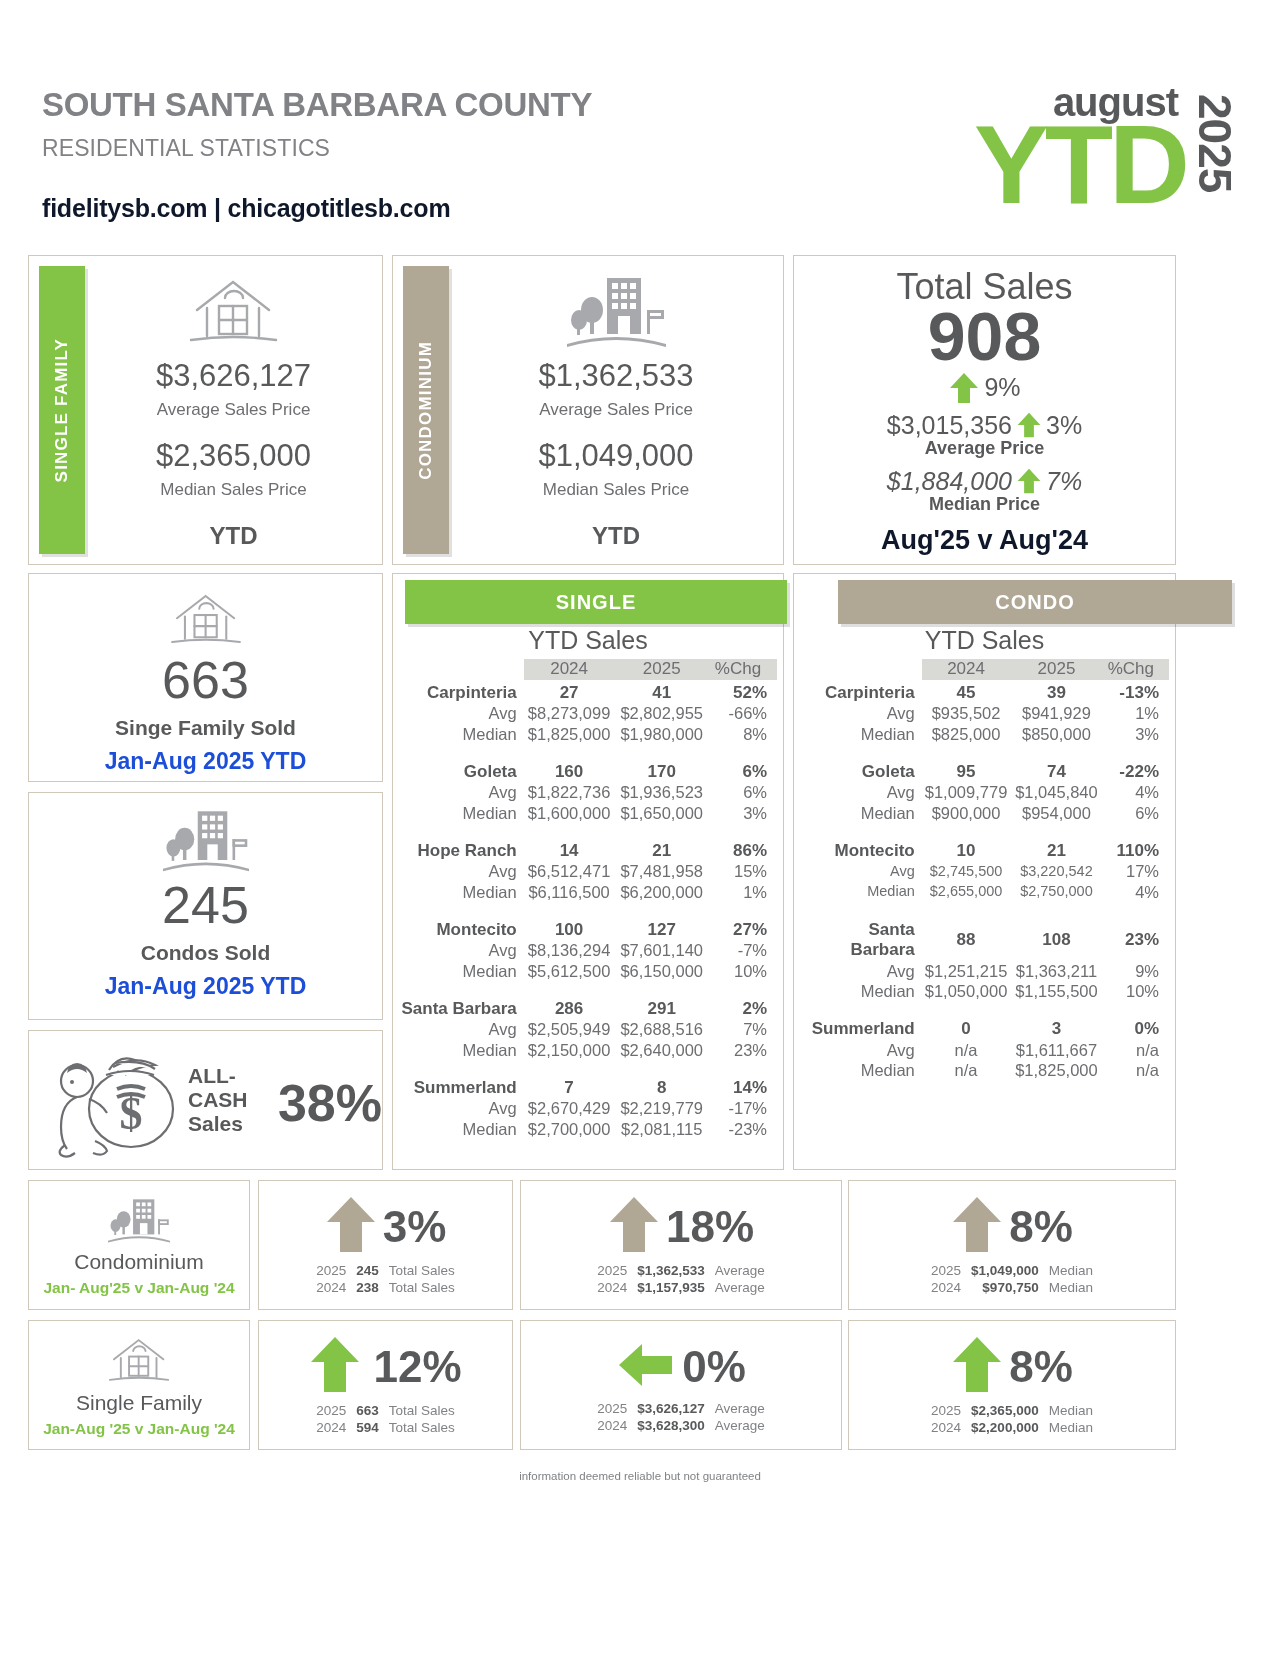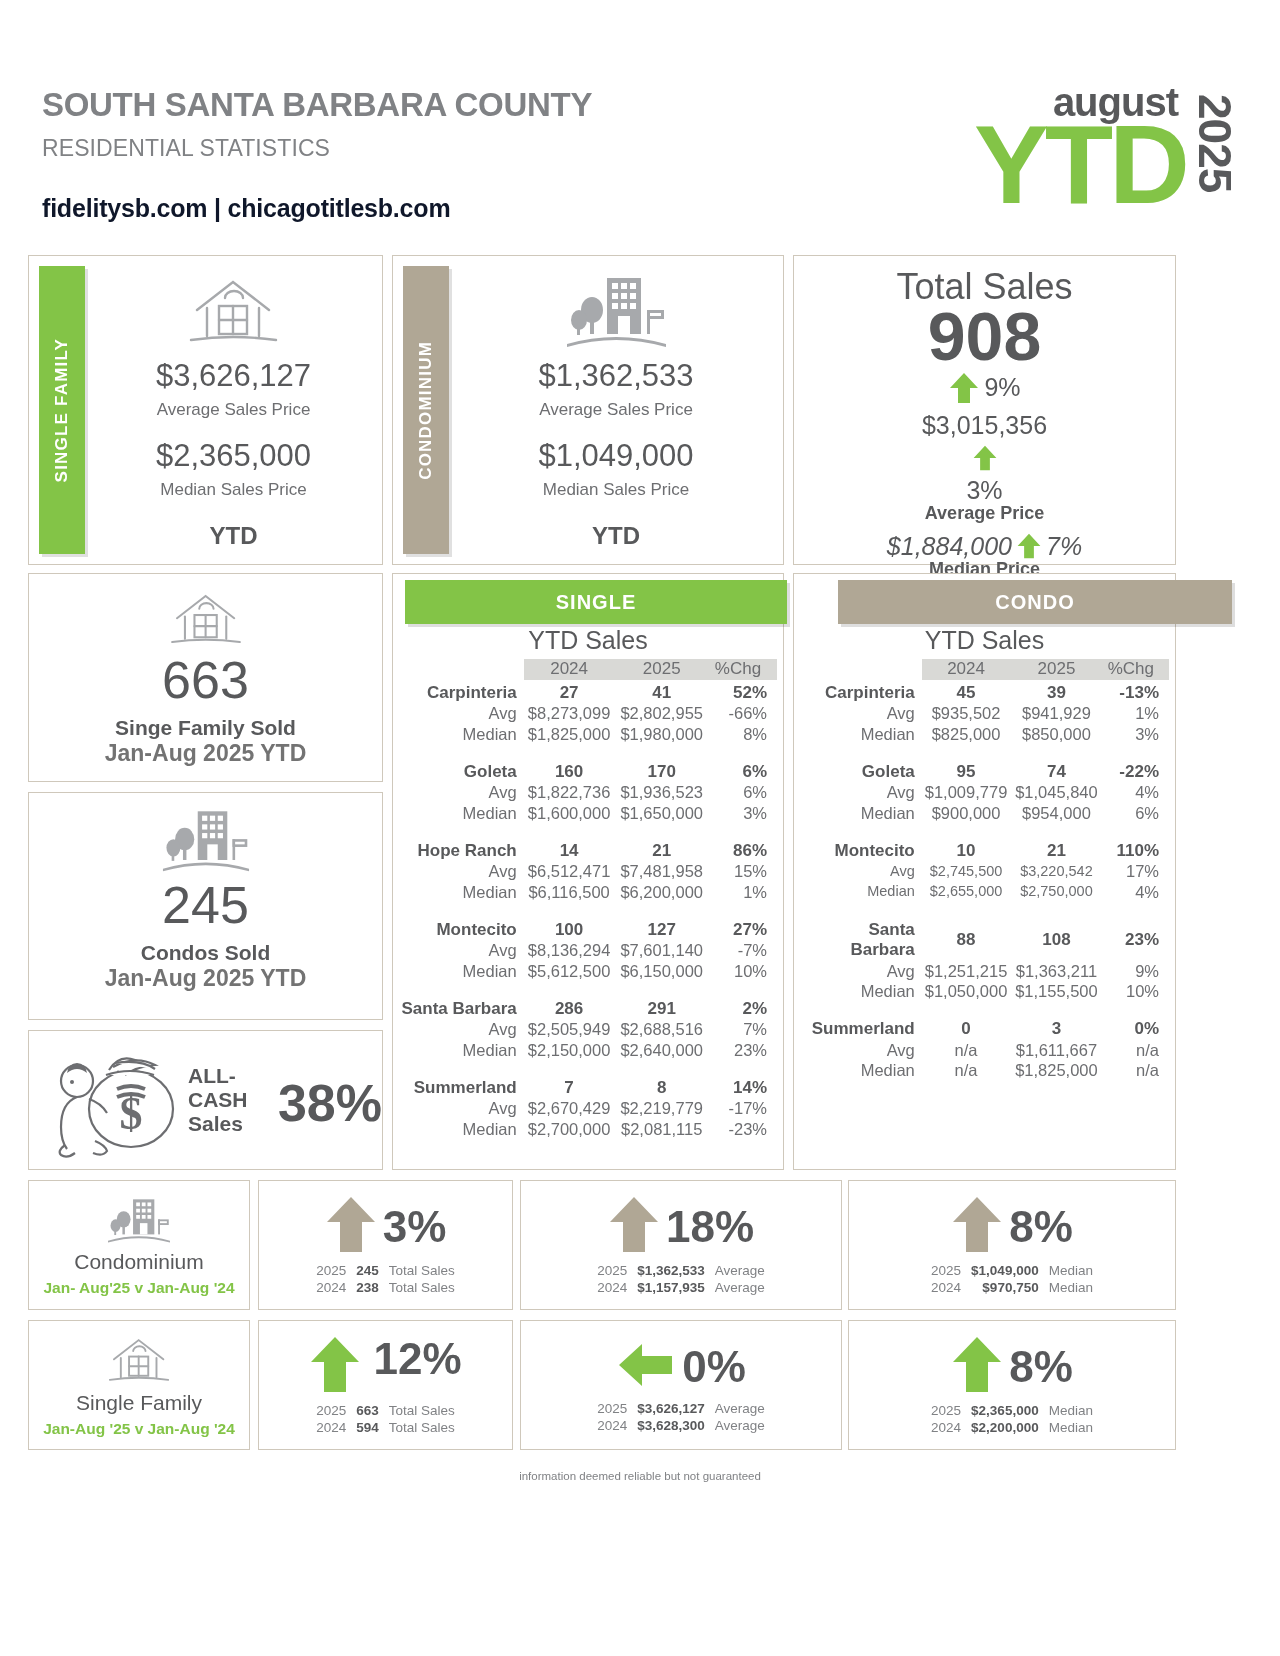--- a/index.html
+++ b/index.html
@@ -80,21 +80,21 @@
   .ts-pct { font-size: 25px; color: #58595b; }
   .ts-money { font-size: 25px; color: #58595b; }
   .ts-caption { font-size: 18px; font-weight: bold; color: #58595b; text-align: center; margin-top: -2px; }
   .ts-footer { font-size: 27px; font-weight: bold; color: #0f172a; text-align: center; margin-top: 10px; }
   .au { display:inline-block; position: relative; }
   .au svg { display:block; }
 
   
   .sold-num { font-size: 52px; color: #58595b; font-weight: normal; line-height: 1; }
   .sold-label { font-size: 21px; font-weight: bold; color: #58595b; margin-top: 10px; }
-  .sold-date { font-size: 23px; font-weight: bold; color: #737373; margin-top: 0; }
+  .sold-date { font-size: 23px; font-weight: bold; color: #1d4ed8; margin-top: 8px; }
 
   
   .cash-label { font-size: 21px; font-weight: bold; color: #58595b; }
   .cash-pct { font-size: 52px; font-weight: bold; color: #58595b; margin-top: 6px; }
 
   
   .tbl-head {
     position: absolute; height: 44px; display: flex;
     align-items: center; justify-content: center;
     color: #fff; font-weight: bold; font-size: 20px; letter-spacing: 1px;
@@ -223,21 +223,21 @@
 
     <div class="ts-row" style="margin-top:2px;">
       <span class="au">
         <svg width="32" height="34" viewBox="0 0 32 34">
             <path d="M16 2 L30 17 L22 17 L22 32 L10 32 L10 17 L2 17 Z" fill="#83c447"></path>
           </svg>
       </span>
       <span class="ts-pct">9%</span>
     </div>
 
-    <div class="ts-row" style="margin-top:6px;flex-direction:column;">
+    <div class="ts-row" style="margin-top:6px;">
       <span class="ts-money">$3,015,356</span>
       <span class="au">
         <svg width="26" height="28" viewBox="0 0 32 34">
             <path d="M16 2 L30 17 L22 17 L22 32 L10 32 L10 17 L2 17 Z" fill="#83c447"></path>
           </svg>
       </span>
       <span class="ts-pct">3%</span>
     </div>
     <div class="ts-caption">Average Price</div>
 
@@ -700,21 +700,21 @@
             <rect x="38" y="34" width="28" height="28"></rect>
             <path d="M52 34 L52 62"></path>
             <path d="M38 48 L66 48"></path>
             <path d="M44 26 A9 7 0 0 1 62 26"></path>
             <path d="M10 68 Q52 62 95 68"></path>
           </svg></span>
         <div class="cmp-label-type">Single Family</div>
         <div class="cmp-label-date">Jan-Aug '25 v Jan-Aug '24</div>
       </div>
       <div class="card" style="left:258px; top:1320px; width:255px; height:130px; display:flex; flex-direction:column; align-items:center; justify-content:center;">
-        <div style="display:flex; gap:12px;">
+        <div style="display:flex; align-items:center; gap:12px;">
           <span><svg width="52" height="62" viewBox="0 0 52 62">
               <path d="M26 3 L50 28 L37 28 L37 58 L15 58 L15 28 L2 28 Z" fill="#83c447"></path>
             </svg></span>
           <span class="cmp-pct">12%</span>
         </div>
         <div class="cmp-rows">
           <table>
             <tbody>
               <tr>
                 <td class="cmp-yr">2025</td>

